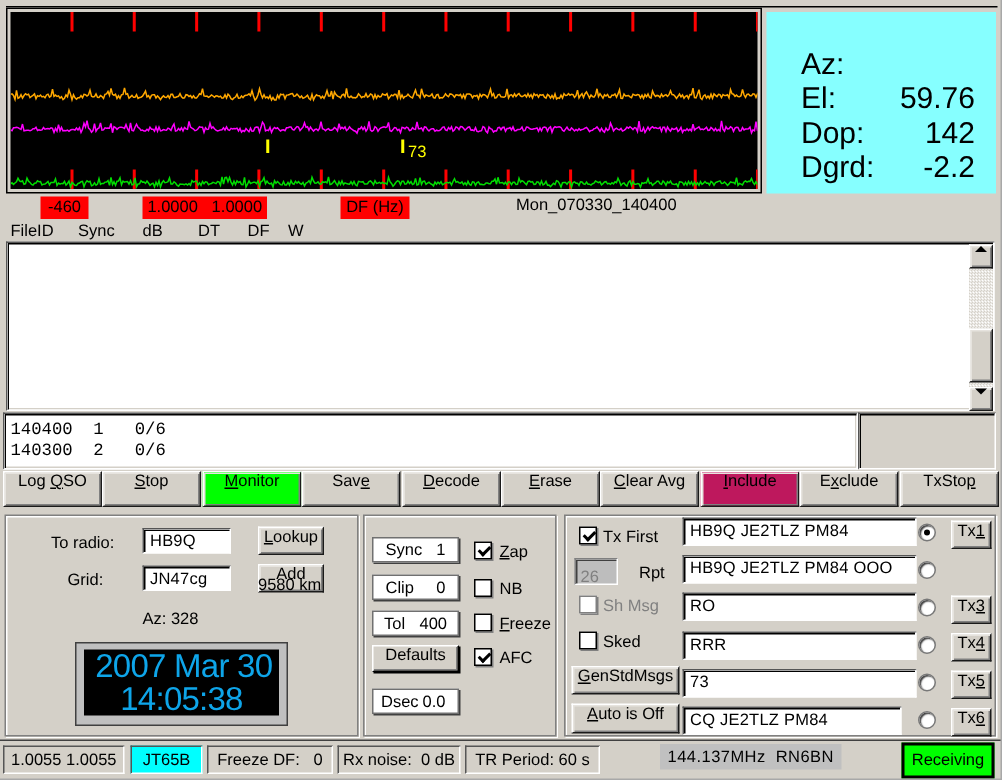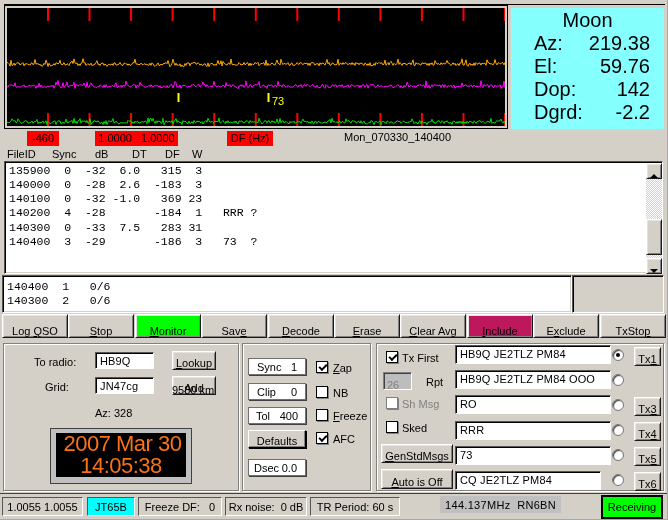--- a/index.html
+++ b/index.html
@@ -1,18 +1,18 @@
 <!DOCTYPE html>
 <html><head><meta charset="utf-8"><style>
 *{margin:0;padding:0;box-sizing:border-box}
 html,body{width:668px;height:520px;overflow:hidden}
 body{font-family:"Liberation Sans",sans-serif;font-size:11px;background:#d4d0c8;position:relative;color:#000}
 .abs{position:absolute}
 .sunken{background:#fff;border:1px solid;border-color:#555 #fff #fff #555;box-shadow:inset 1px 1px 0 #000, inset -1px -1px 0 #d4d0c8}
-.btn{background:#d4d0c8;border:1px solid;border-color:#fff #1a1a1a #1a1a1a #fff;box-shadow:inset 1px 1px 0 #e6e3de, inset -1px -1px 0 #808080;display:flex;align-items:flex-end;justify-content:center;text-align:center}
+.btn{background:#d4d0c8;border:1px solid;border-color:#fff #1a1a1a #1a1a1a #fff;box-shadow:inset 1px 1px 0 #e6e3de, inset -1px -1px 0 #808080;display:flex;align-items:flex-start;justify-content:center;text-align:center}
 .grp{border:1px solid #808080;box-shadow:1px 1px 0 #fff, inset 1px 1px 0 #fff}
 .mono{font-family:"Liberation Mono",monospace;font-size:11.5px;line-height:14.15px;white-space:pre}
 .redlab{background:#ff0000;color:#000;text-align:center;line-height:15px}
 .cb{width:12px;height:12px;background:#fff;border:1px solid #000;box-shadow:1px 1px 0 #808080;position:absolute}
 .cb.dis{border-color:#808080}
 .chk:after{content:"";position:absolute;left:2px;top:2px;width:6px;height:3px;border-left:2px solid #000;border-bottom:2px solid #000;transform:rotate(-45deg)}
 .rad{width:12px;height:12px;border-radius:50%;background:#fff;border:1px solid #787878;box-shadow:inset 1px 1px 1px #404040;position:absolute}
 .rad.sel:after{content:"";position:absolute;left:3px;top:3px;width:4px;height:4px;border-radius:50%;background:#000}
 .fld{background:#fff;border:1px solid;border-color:#555 #fff #fff #555;box-shadow:inset 1px 1px 0 #000;padding:2px 0 0 4px;position:absolute;letter-spacing:0.15px}
 .lbl{position:absolute;white-space:nowrap}
@@ -53,23 +53,21 @@
 <polyline fill="none" stroke="#ff00ff" stroke-width="1" points="0,78.6 1,79.1 2,77.1 3,77.1 4,76.8 5,77.1 6,77.8 7,78.3 8,74.7 9,79.2 10,79.0 11,78.8 12,78.9 13,79.1 14,78.8 15,77.8 16,77.8 17,76.8 18,79.0 19,78.6 20,78.8 21,78.6 22,77.0 23,78.1 24,77.9 25,77.7 26,78.0 27,77.2 28,77.6 29,80.3 30,77.6 31,79.4 32,75.1 33,79.1 34,76.9 35,79.2 36,79.0 37,79.1 38,78.7 39,79.5 40,78.7 41,78.4 42,78.3 43,78.7 44,77.3 45,78.6 46,77.1 47,80.3 48,78.1 49,74.2 50,76.7 51,72.5 52,77.4 53,78.3 54,80.1 55,79.1 56,74.5 57,79.5 58,77.9 59,77.3 60,74.0 61,78.8 62,78.6 63,77.2 64,77.5 65,77.3 66,77.5 67,74.3 68,80.5 69,76.4 70,77.0 71,78.2 72,77.3 73,76.8 74,76.8 75,77.1 76,77.6 77,75.1 78,77.8 79,79.6 80,73.9 81,79.0 82,79.3 83,76.8 84,74.8 85,76.9 86,77.6 87,79.0 88,78.7 89,79.4 90,79.3 91,78.2 92,79.1 93,76.8 94,78.1 95,78.1 96,79.5 97,76.7 98,79.5 99,76.7 100,79.2 101,79.0 102,78.4 103,78.7 104,78.8 105,77.4 106,77.9 107,78.9 108,76.4 109,74.7 110,79.4 111,79.1 112,77.7 113,78.8 114,77.2 115,79.3 116,77.0 117,77.9 118,78.2 119,73.0 120,76.7 121,77.4 122,78.0 123,79.1 124,78.8 125,77.8 126,76.5 127,76.9 128,76.9 129,80.2 130,77.2 131,78.3 132,78.1 133,74.2 134,77.5 135,76.6 136,77.8 137,78.8 138,79.3 139,79.0 140,78.6 141,78.5 142,77.2 143,78.7 144,76.6 145,78.4 146,78.9 147,77.6 148,78.0 149,77.7 150,77.8 151,77.5 152,79.3 153,77.6 154,80.1 155,79.0 156,79.6 157,77.7 158,78.8 159,79.8 160,77.4 161,79.5 162,79.4 163,77.1 164,76.7 165,76.8 166,80.0 167,76.9 168,73.4 169,74.8 170,79.2 171,78.7 172,79.0 173,76.9 174,80.3 175,78.1 176,77.0 177,77.8 178,77.2 179,78.3 180,79.3 181,78.7 182,78.5 183,79.1 184,77.2 185,77.1 186,76.7 187,76.7 188,78.2 189,78.7 190,77.5 191,76.4 192,76.7 193,79.0 194,77.8 195,76.8 196,73.9 197,76.9 198,76.5 199,78.8 200,76.7 201,78.2 202,79.4 203,78.3 204,78.0 205,79.0 206,77.6 207,73.1 208,77.8 209,78.2 210,79.1 211,78.2 212,77.8 213,78.8 214,78.8 215,78.2 216,77.0 217,77.8 218,79.3 219,74.5 220,77.9 221,76.9 222,77.8 223,76.6 224,79.0 225,78.2 226,76.5 227,77.8 228,78.4 229,79.2 230,79.5 231,80.8 232,77.8 233,78.0 234,76.6 235,78.4 236,76.8 237,79.4 238,77.9 239,73.0 240,78.7 241,79.5 242,78.9 243,76.5 244,77.3 245,79.5 246,78.0 247,77.2 248,76.8 249,76.6 250,77.0 251,76.6 252,73.6 253,79.2 254,79.6 255,78.4 256,77.0 257,77.2 258,78.9 259,78.2 260,80.4 261,76.9 262,77.2 263,77.8 264,76.7 265,77.2 266,79.0 267,78.7 268,77.1 269,78.1 270,78.3 271,73.2 272,77.8 273,77.8 274,77.3 275,79.2 276,76.6 277,76.8 278,78.4 279,79.3 280,78.2 281,77.9 282,77.9 283,79.5 284,78.8 285,79.2 286,79.1 287,78.3 288,76.9 289,76.6 290,78.6 291,79.0 292,77.0 293,78.2 294,76.5 295,79.5 296,78.6 297,76.6 298,77.1 299,78.4 300,76.4 301,76.5 302,77.5 303,78.8 304,77.8 305,76.8 306,76.6 307,78.8 308,78.6 309,79.2 310,77.1 311,79.6 312,79.8 313,79.3 314,79.1 315,76.4 316,77.0 317,79.5 318,80.5 319,76.7 320,77.8 321,78.2 322,80.1 323,79.2 324,79.3 325,77.1 326,76.9 327,78.5 328,77.0 329,76.8 330,79.5 331,77.7 332,77.6 333,77.0 334,78.6 335,76.6 336,79.1 337,79.1 338,78.4 339,78.3 340,78.1 341,76.7 342,79.3 343,79.0 344,76.7 345,76.8 346,77.7 347,78.1 348,78.2 349,77.8 350,77.6 351,77.3 352,79.5 353,77.3 354,79.2 355,77.0 356,76.7 357,77.1 358,79.4 359,77.3 360,76.5 361,80.2 362,77.5 363,76.5 364,77.0 365,76.6 366,76.5 367,77.0 368,78.8 369,79.5 370,78.1 371,76.7 372,78.4 373,78.9 374,77.3 375,78.2 376,79.3 377,78.3 378,79.1 379,77.8 380,78.9 381,78.3 382,78.1 383,77.4 384,76.9 385,78.2 386,79.8 387,79.0 388,78.8 389,77.8 390,77.6 391,76.6 392,78.0 393,79.5 394,77.5 395,79.3 396,80.1 397,77.4 398,78.9 399,78.2 400,74.1 401,76.4 402,79.3 403,78.0 404,77.4 405,78.3 406,78.6 407,77.6 408,79.3 409,78.9 410,78.1 411,76.7 412,77.5 413,76.5 414,77.3 415,78.4 416,77.1 417,77.4 418,79.7 419,72.8 420,79.3 421,79.5 422,77.2 423,80.3 424,78.6 425,76.7 426,78.7 427,77.2 428,76.5 429,77.4 430,77.0 431,77.5 432,77.7 433,76.9 434,79.6 435,76.9 436,76.9 437,79.6 438,76.7 439,78.3 440,79.4 441,77.6 442,78.3 443,78.0 444,77.2 445,79.6 446,78.7 447,76.9 448,80.3 449,78.6 450,79.1 451,77.8 452,79.1 453,78.1 454,79.3 455,74.8 456,78.7 457,77.8 458,77.3 459,76.6 460,78.4 461,78.0 462,78.5 463,77.8 464,76.8 465,78.9 466,78.8 467,77.0 468,77.9 469,79.2 470,77.6 471,79.2 472,78.3 473,79.3 474,72.6 475,78.2 476,79.5 477,76.5 478,77.9 479,77.8 480,76.5 481,77.1 482,79.6 483,77.4 484,76.8 485,77.0 486,79.3 487,79.2 488,77.0 489,78.6 490,78.0 491,78.0 492,77.8 493,76.7 494,80.6 495,78.6 496,79.2 497,73.1 498,79.3 499,76.4 500,79.8"></polyline>
 <polyline fill="none" stroke="#00dd00" stroke-width="1" points="0,114.6 1,113.9 2,114.9 3,114.0 4,113.2 5,110.8 6,112.6 7,113.1 8,112.5 9,114.8 10,114.4 11,110.8 12,112.8 13,113.6 14,115.0 15,115.4 16,114.2 17,114.0 18,112.5 19,113.2 20,113.1 21,115.3 22,114.8 23,114.7 24,113.9 25,113.0 26,115.2 27,113.6 28,113.6 29,113.6 30,111.3 31,115.6 32,114.0 33,114.8 34,114.3 35,114.4 36,112.9 37,115.4 38,114.3 39,112.7 40,116.6 41,113.6 42,114.6 43,115.5 44,115.6 45,114.3 46,114.0 47,113.2 48,112.9 49,116.5 50,113.9 51,112.6 52,113.3 53,112.9 54,115.9 55,115.5 56,113.9 57,115.5 58,114.7 59,111.1 60,114.9 61,114.3 62,114.3 63,113.4 64,113.3 65,112.4 66,115.5 67,110.3 68,115.1 69,113.2 70,115.5 71,112.8 72,112.7 73,110.6 74,115.2 75,112.8 76,113.4 77,113.1 78,113.0 79,114.7 80,112.5 81,115.2 82,114.9 83,110.6 84,116.5 85,114.7 86,114.6 87,112.5 88,113.4 89,113.3 90,114.2 91,112.7 92,114.0 93,115.5 94,114.6 95,114.2 96,116.6 97,113.5 98,115.6 99,112.6 100,116.6 101,113.8 102,112.5 103,113.8 104,113.6 105,113.1 106,110.6 107,114.7 108,114.7 109,113.2 110,114.0 111,115.5 112,116.1 113,114.7 114,114.9 115,114.8 116,115.1 117,114.6 118,115.3 119,114.4 120,115.5 121,112.4 122,113.4 123,112.9 124,112.7 125,115.4 126,113.9 127,115.5 128,113.1 129,114.5 130,113.2 131,113.4 132,115.1 133,114.6 134,114.3 135,113.6 136,113.9 137,114.4 138,113.0 139,113.3 140,115.5 141,109.9 142,114.7 143,110.5 144,110.3 145,113.2 146,110.4 147,113.4 148,115.3 149,112.8 150,115.0 151,112.6 152,113.7 153,113.1 154,115.1 155,115.2 156,110.3 157,116.7 158,114.8 159,112.6 160,114.3 161,113.9 162,113.5 163,113.5 164,114.4 165,112.6 166,116.2 167,113.0 168,112.6 169,110.5 170,114.5 171,112.7 172,114.1 173,114.6 174,114.1 175,116.6 176,112.5 177,114.1 178,113.0 179,114.0 180,115.1 181,115.3 182,113.1 183,115.3 184,115.3 185,113.6 186,115.4 187,112.4 188,114.4 189,114.8 190,112.9 191,114.1 192,113.1 193,114.2 194,114.8 195,113.6 196,116.0 197,114.1 198,113.6 199,112.5 200,114.3 201,110.2 202,112.7 203,114.1 204,114.0 205,113.2 206,114.5 207,114.8 208,113.2 209,113.6 210,113.2 211,113.9 212,109.9 213,115.0 214,114.7 215,113.6 216,112.4 217,114.3 218,115.6 219,113.1 220,115.0 221,112.6 222,115.0 223,113.9 224,114.4 225,114.6 226,114.8 227,113.2 228,114.9 229,113.0 230,115.2 231,115.9 232,112.9 233,113.2 234,113.3 235,113.1 236,114.7 237,114.6 238,114.5 239,113.0 240,112.6 241,113.7 242,115.2 243,112.5 244,114.3 245,114.0 246,113.6 247,114.4 248,113.5 249,114.4 250,114.0 251,114.9 252,110.2 253,113.1 254,114.3 255,116.1 256,115.0 257,113.5 258,112.6 259,112.9 260,115.1 261,112.8 262,112.8 263,114.8 264,114.6 265,112.7 266,114.3 267,113.1 268,115.0 269,114.5 270,110.9 271,115.3 272,114.9 273,110.5 274,114.9 275,113.0 276,112.7 277,114.9 278,114.1 279,113.5 280,114.5 281,115.0 282,115.9 283,113.4 284,114.8 285,113.4 286,114.5 287,113.1 288,115.2 289,114.6 290,113.9 291,113.6 292,114.0 293,113.5 294,115.3 295,113.0 296,111.1 297,113.5 298,113.1 299,113.8 300,114.1 301,113.3 302,115.1 303,113.9 304,115.3 305,112.9 306,114.9 307,115.5 308,113.2 309,113.4 310,115.5 311,113.7 312,113.3 313,114.9 314,114.8 315,115.2 316,115.0 317,114.0 318,114.0 319,114.5 320,114.5 321,112.8 322,112.8 323,111.3 324,114.8 325,110.2 326,114.0 327,113.8 328,113.7 329,114.7 330,113.5 331,115.1 332,113.2 333,113.4 334,115.1 335,113.5 336,113.5 337,115.0 338,114.9 339,110.8 340,113.5 341,112.5 342,113.0 343,114.2 344,115.1 345,112.9 346,112.7 347,113.4 348,113.1 349,114.9 350,114.8 351,113.2 352,113.4 353,115.2 354,112.7 355,115.3 356,114.6 357,113.0 358,115.5 359,115.3 360,116.4 361,115.3 362,114.2 363,115.0 364,112.5 365,112.9 366,114.4 367,116.7 368,113.8 369,113.6 370,113.7 371,114.8 372,113.4 373,113.1 374,116.7 375,113.7 376,113.2 377,114.1 378,114.1 379,115.6 380,113.2 381,113.3 382,114.5 383,114.9 384,113.4 385,114.8 386,114.8 387,115.4 388,114.5 389,114.1 390,112.7 391,113.2 392,113.8 393,113.2 394,115.2 395,114.4 396,113.3 397,113.1 398,114.6 399,114.2 400,114.9 401,113.8 402,114.6 403,113.2 404,113.8 405,110.9 406,113.0 407,115.6 408,114.4 409,114.0 410,115.3 411,116.0 412,113.5 413,112.6 414,115.5 415,113.0 416,114.9 417,114.9 418,114.3 419,114.6 420,116.7 421,113.9 422,114.3 423,113.7 424,113.9 425,111.2 426,114.3 427,113.8 428,115.5 429,114.6 430,114.0 431,112.8 432,112.8 433,114.5 434,114.9 435,112.7 436,113.7 437,115.5 438,113.2 439,114.0 440,112.7 441,114.5 442,114.8 443,115.0 444,114.5 445,116.5 446,113.2 447,113.3 448,113.8 449,115.4 450,113.6 451,115.4 452,113.0 453,114.9 454,113.3 455,115.5 456,113.3 457,115.3 458,113.9 459,115.5 460,113.1 461,114.9 462,114.1 463,113.0 464,114.1 465,114.0 466,115.3 467,112.9 468,113.7 469,115.5 470,113.7 471,113.3 472,112.9 473,112.6 474,114.3 475,114.2 476,113.3 477,114.3 478,115.6 479,114.6 480,113.2 481,113.6 482,113.6 483,114.5 484,110.4 485,115.5 486,114.3 487,114.7 488,115.3 489,113.3 490,112.6 491,113.4 492,112.8 493,112.9 494,111.0 495,113.6 496,114.9 497,113.2 498,114.9 499,113.5 500,114.9"></polyline>
 <rect x="170.5" y="85" width="2" height="9" fill="#ffff00"></rect>
 <rect x="260.5" y="85" width="2" height="9" fill="#ffff00"></rect>
 <text x="265" y="96.5" fill="#ffff00" font-family="Liberation Sans" font-size="11">73</text>
 </svg>
   </div>
 </div>
 
 <div class="abs" style="left:511px;top:8px;width:153px;height:121px;background:#86ffff;font-size:20px;line-height:23px">
-  <div class="lbl" style="left:0;top:1px;width:153px;text-align:center">Moon</div>
   <div class="lbl" style="left:23px;top:24px">Az:</div>
-    <div class="lbl" style="right:14px;top:24px">219.38</div>
   <div class="lbl" style="left:23px;top:47px">El:</div>
     <div class="lbl" style="right:14px;top:47px">59.76</div>
   <div class="lbl" style="left:23px;top:70px">Dop:</div>
     <div class="lbl" style="right:14px;top:70px">142</div>
   <div class="lbl" style="left:23px;top:93px">Dgrd:</div>
     <div class="lbl" style="right:14px;top:93px">-2.2</div>
 </div>
 
 <div class="abs redlab" style="left:27px;top:131px;width:32px;height:15px">-460</div>
 <div class="abs redlab" style="left:95px;top:131px;width:83px;height:15px">1.0000&nbsp;&nbsp;&nbsp;1.0000</div>
@@ -77,26 +75,20 @@
 <div class="abs lbl" style="left:344px;top:131px">Mon_070330_140400</div>
 
 <div class="abs lbl" style="left:7px;top:148px">FileID</div>
 <div class="abs lbl" style="left:52px;top:148px">Sync</div>
 <div class="abs lbl" style="left:95px;top:148px">dB</div>
 <div class="abs lbl" style="left:132px;top:148px">DT</div>
 <div class="abs lbl" style="left:165px;top:148px">DF</div>
 <div class="abs lbl" style="left:192px;top:148px">W</div>
 
 <div class="abs sunken" style="left:4px;top:161px;width:659px;height:113px">
-  <div class="mono" style="position:absolute;left:4px;top:2px">135900  0  -32  6.0   315  3
-140000  0  -28  2.6  -183  3
-140100  0  -32 -1.0   369 23
-140200  4  -28       -184  1   RRR ?
-140300  0  -33  7.5   283 31
-140400  3  -29       -186  3   73  ?</div>
 
   <div class="abs" style="right:0px;top:1px;width:16px;height:111px;background-image:repeating-conic-gradient(#fff 0% 25%, #d4d0c8 0% 50%);background-size:2px 2px">
     <div class="btn abs" style="left:0;top:0;width:16px;height:16px">
         <div style="width:0;height:0;border:4px solid transparent;border-bottom:4px solid #000;margin-top:-4px"></div>
       </div>
     <div class="btn abs" style="left:0;bottom:0;width:16px;height:16px">
         <div style="width:0;height:0;border:4px solid transparent;border-top:4px solid #000;margin-bottom:-4px"></div>
       </div>
     <div class="btn abs" style="left:0;top:56px;width:16px;height:36px"></div>
   </div>
@@ -144,21 +136,21 @@
 <div class="fld" style="left:95px;top:352px;width:59px;height:17px">HB9Q</div>
 <div class="btn abs" style="left:172px;top:351px;width:44px;height:19px">
     <span><u>L</u>ookup</span>
   </div>
 <div class="abs lbl" style="left:45px;top:381px">Grid:</div>
 <div class="fld" style="left:95px;top:377px;width:59px;height:17px">JN47cg</div>
 <div class="btn abs" style="left:172px;top:376px;width:44px;height:19px">Add</div>
 <div class="abs lbl" style="left:95px;top:407px">Az: 328</div>
 <div class="abs lbl" style="left:172px;top:384px">9580 km</div>
 <div class="abs" style="left:50px;top:428px;width:142px;height:56px;background:#c0c0c0;border:1px solid #404040;padding:5px">
-  <div style="width:100%;height:100%;background:#000;color:#f97316;font-size:22px;text-align:center;line-height:22px;margin-top:-1px;padding-top:0;text-indent:3px;letter-spacing:-0.5px">2007 Mar 30<br>14:05:38</div>
+  <div style="width:100%;height:100%;background:#000;color:#0ea5e9;font-size:22px;text-align:center;line-height:22px;margin-top:-1px;padding-top:0;text-indent:3px;letter-spacing:-0.5px">2007 Mar 30<br>14:05:38</div>
 </div>
 
 <div class="abs grp" style="left:242px;top:343px;width:129px;height:148px"></div>
 <div class="abs" style="left:248px;top:358px;width:58px;height:17px;background:#fff;border:1px solid #707070;box-shadow:1px 1px 0 #404040;display:flex;justify-content:space-between;padding:2px 8px 0 8px">
     <span>Sync</span>
     <span>1</span>
   </div>
 <div class="abs" style="left:248px;top:383px;width:58px;height:17px;background:#fff;border:1px solid #707070;box-shadow:1px 1px 0 #404040;display:flex;justify-content:space-between;padding:2px 8px 0 8px">
     <span>Clip</span>
     <span>0</span>

